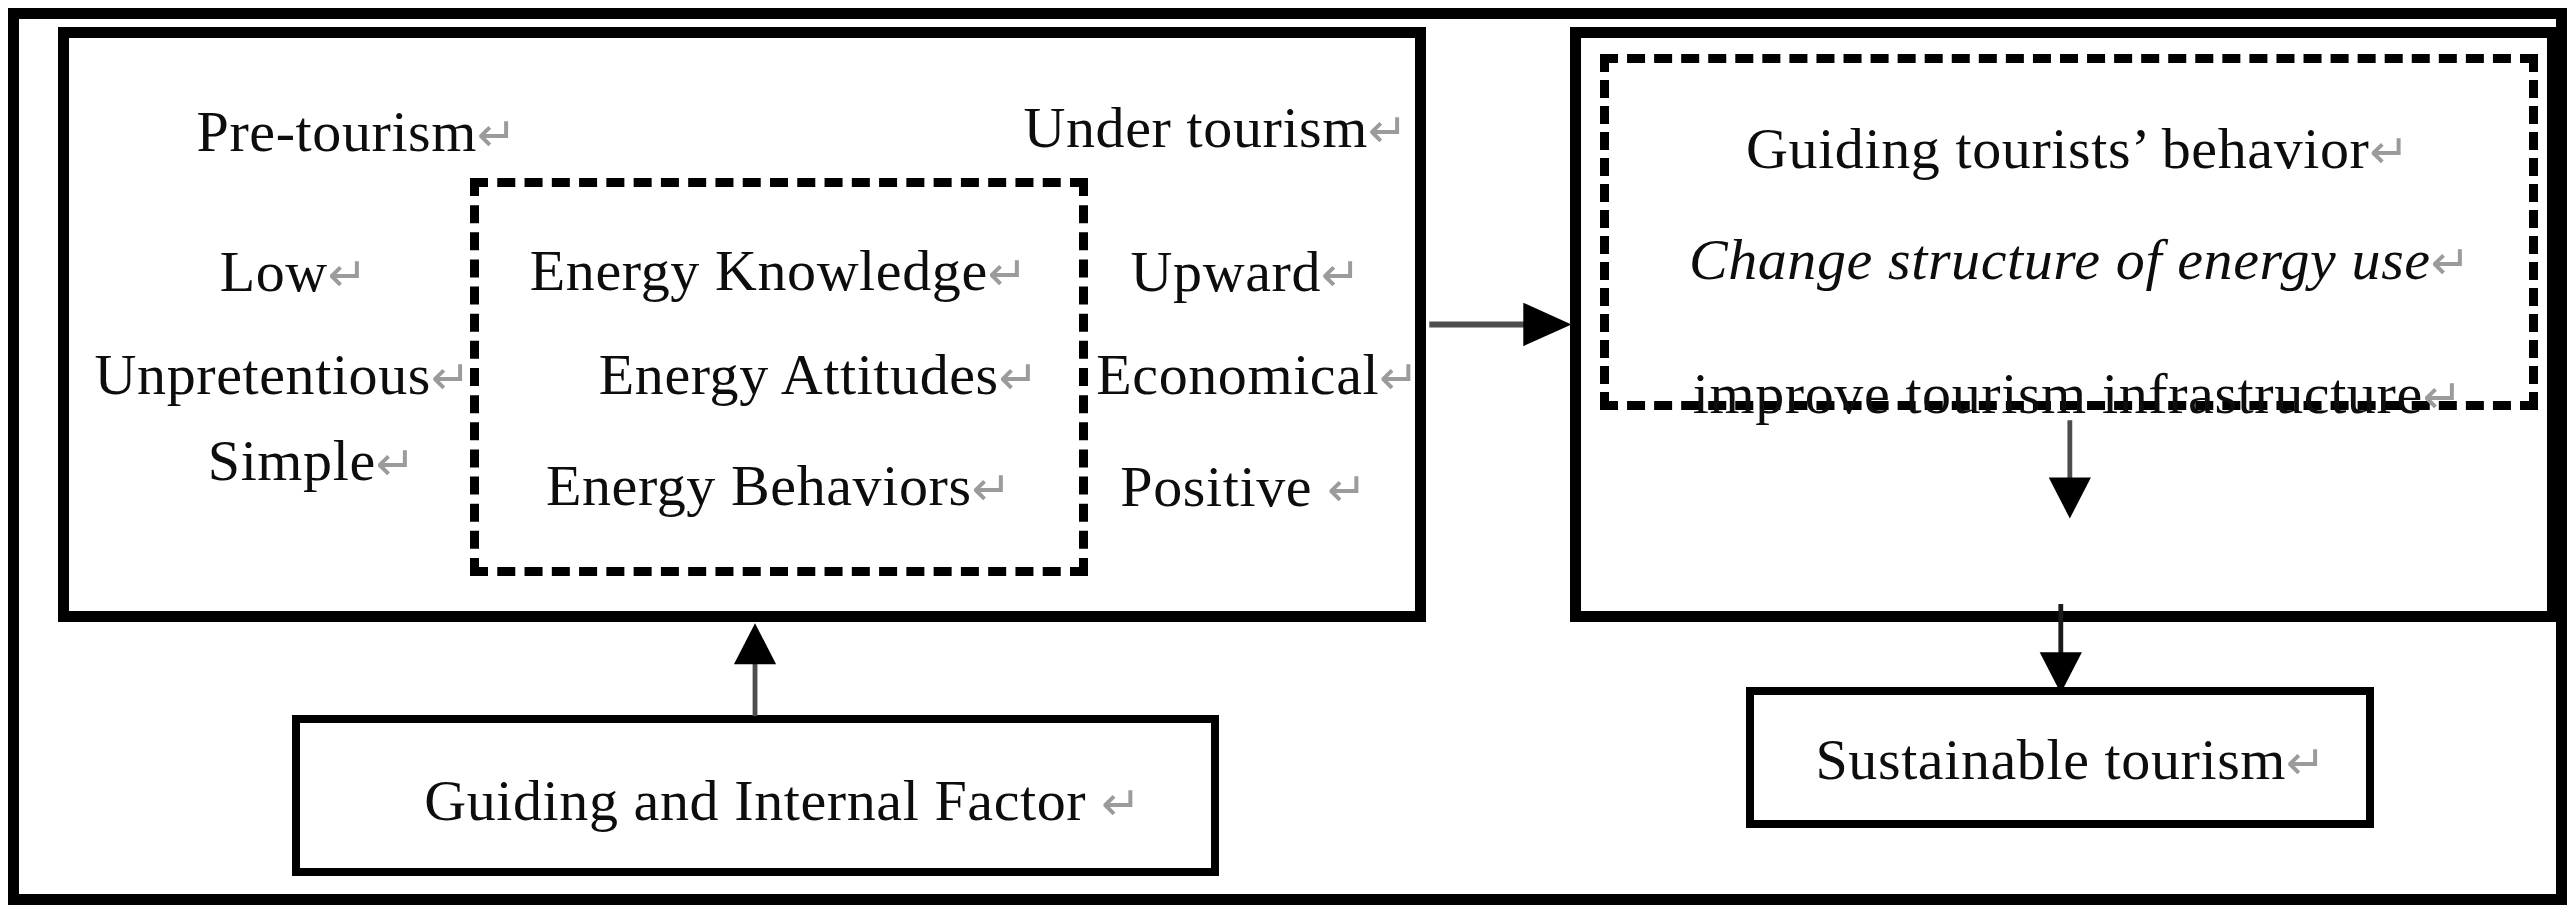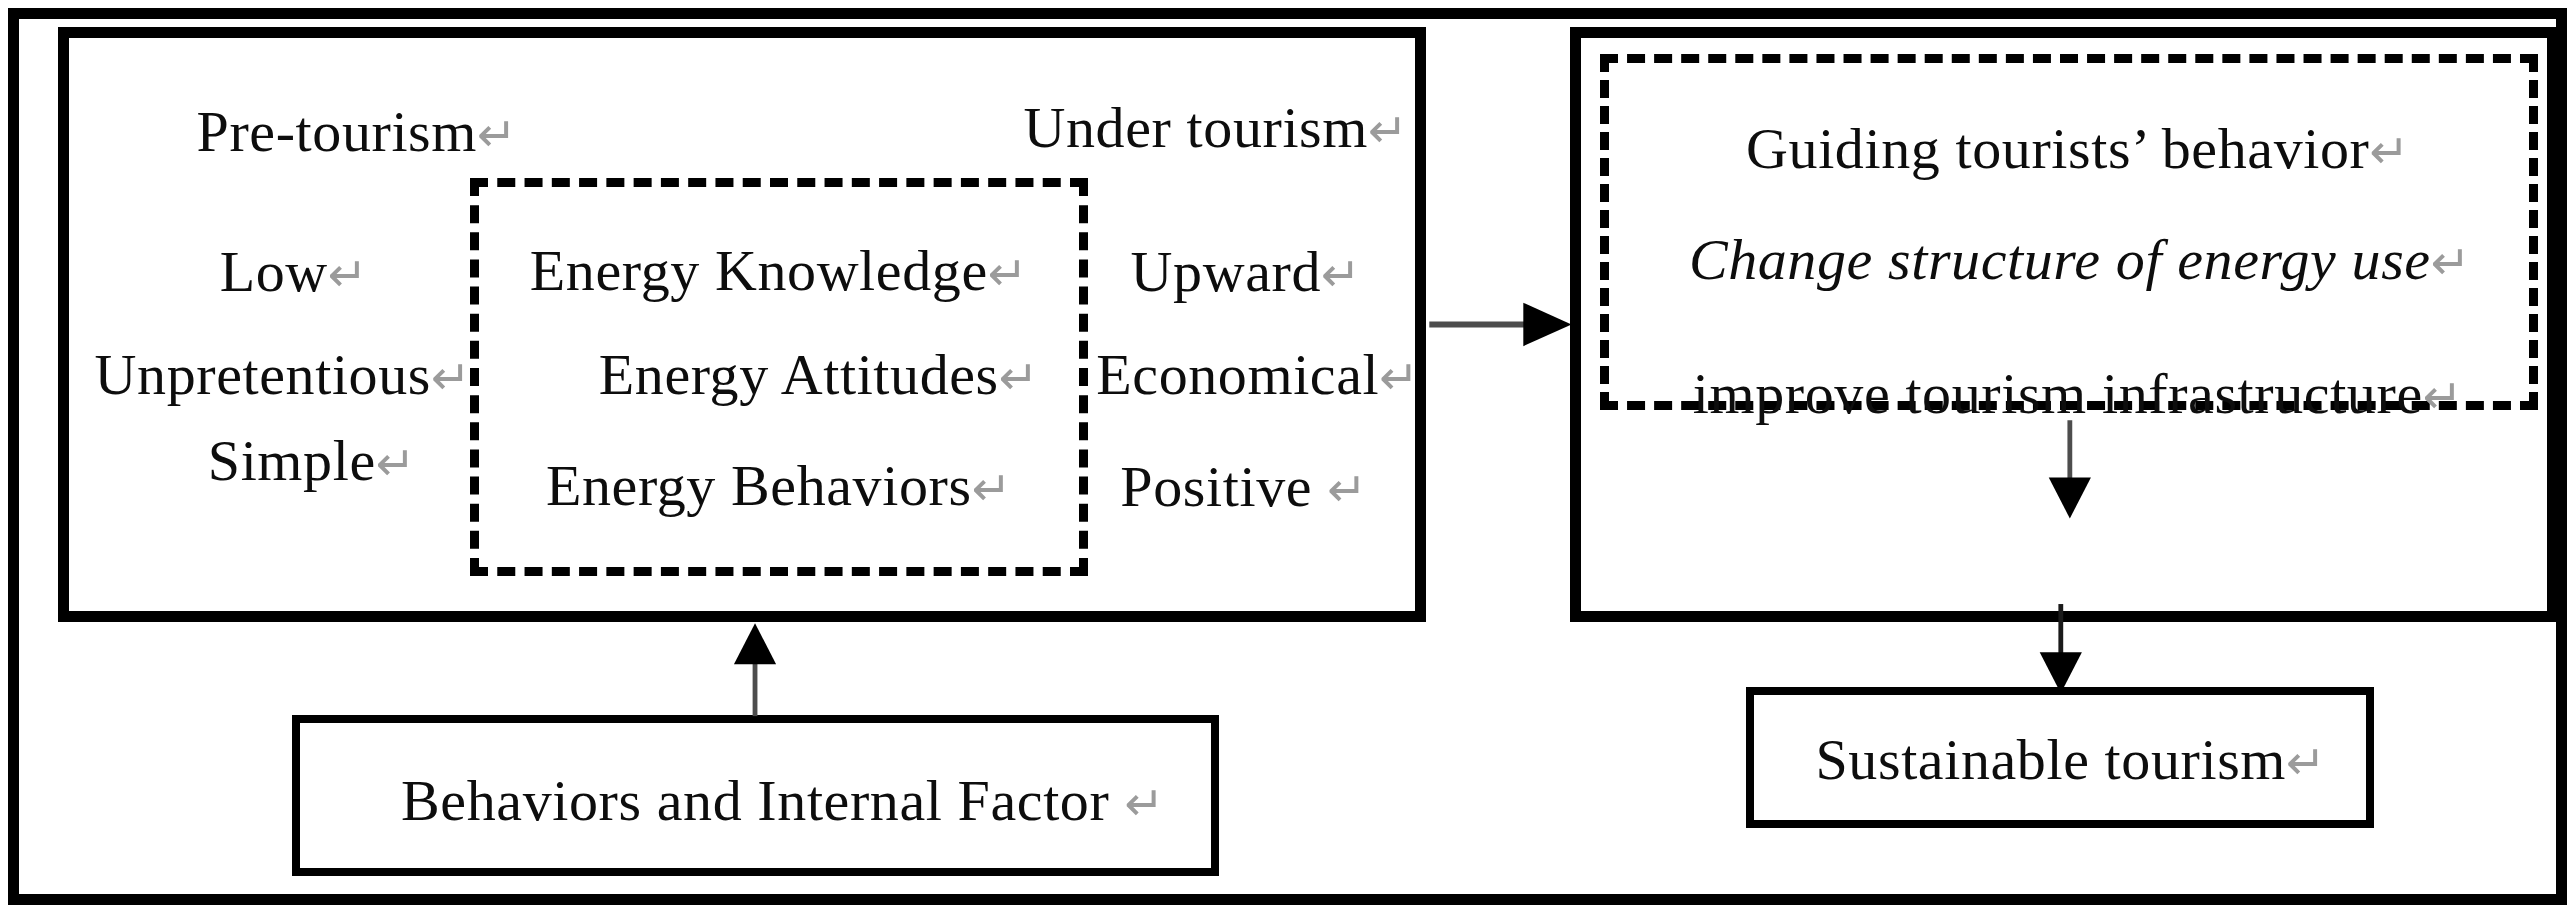--- a/index.html
+++ b/index.html
@@ -130,21 +130,21 @@
     <span>Guiding tourists’ behavior</span><span class="ret">↵</span>
   </div>
   <div class="txt" style="left:2080px; top:260px;font-style:italic;">
     <span>Change structure of energy use</span><span class="ret">↵</span>
   </div>
   <div class="txt" style="left:2078px; top:366px;margin-top:28px;">
     <span>improve tourism infrastructure</span><span class="ret">↵</span>
   </div>
 
   <div class="txt" style="left:783px; top:801px;">
-    <span>Behaviors and Internal Factor </span><span class="ret">↵</span>
+    <span>Guiding and Internal Factor </span><span class="ret">↵</span>
   </div>
   <div class="txt" style="left:2071px; top:760px;">
     <span>Sustainable tourism</span><span class="ret">↵</span>
   </div>
 
   <svg class="arrows" viewBox="0 0 4275 1516" xmlns="http://www.w3.org/2000/svg">
     <g>
       <line x1="2372" y1="538" x2="2530" y2="538" stroke="#4d4d4d" stroke-width="10"></line>
       <polygon points="2528,502 2528,574 2608,538" fill="#000000"></polygon>
     </g>

